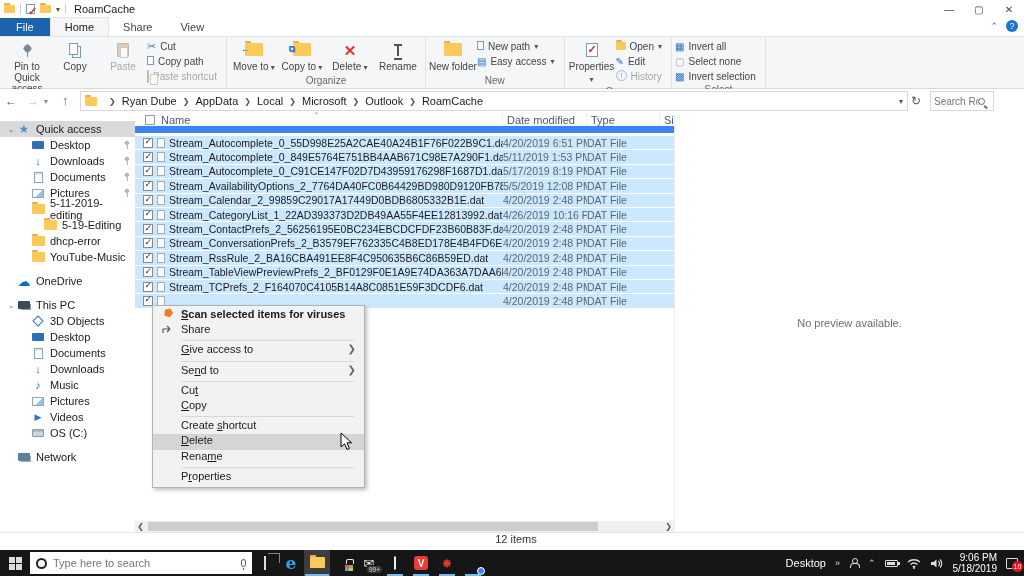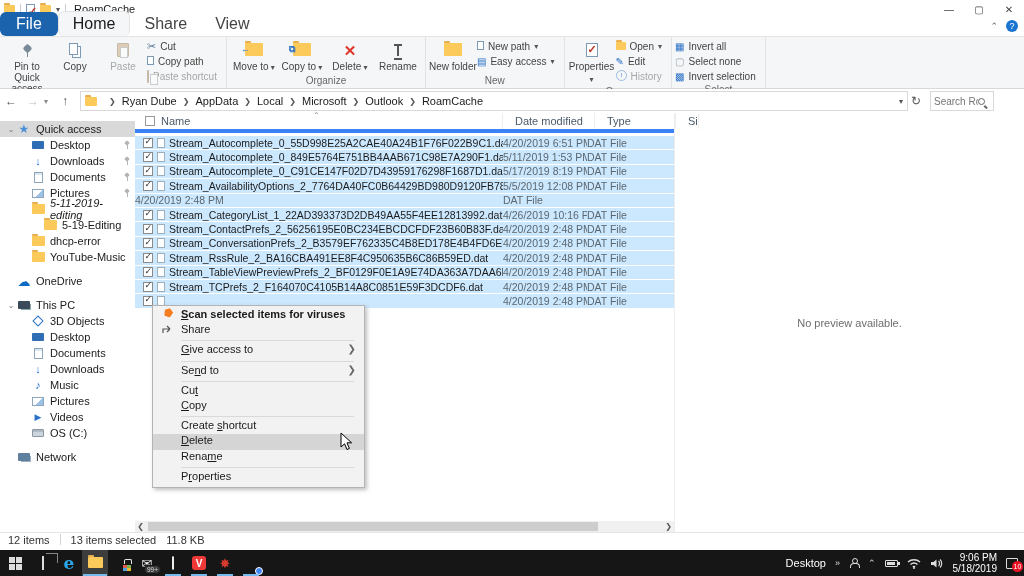--- a/index.html
+++ b/index.html
@@ -10,21 +10,21 @@
   
   .titlebar { position:absolute; left:0; top:0; width:1024px; height:18px; background:#fff; display:flex; align-items:center; padding-left:4px; }
   .titlebar .qat { display:flex; align-items:center; gap:5px; }
   .title-text { margin-left:8px; font-size:11px; color:#1a1a1a; }
   .win-controls { position:absolute; right:0; top:0; height:18px; display:flex; }
   .win-btn { width:30px; height:18px; display:flex; align-items:center; justify-content:center; font-size:10px; color:#444; }
   .qat-sep { width:1px; height:10px; background:#ccc; }
 
   
   .tabrow { position:absolute; left:0; top:18px; width:1024px; height:19px; background:#fff; border-bottom:1px solid #e4e4e4; display:flex; align-items:flex-end; }
-  .tab { padding:3px 14px; font-size:16px; color:#444;border-radius:6px; }
+  .tab { padding:3px 14px; font-size:11px; color:#444; }
   .tab.file { background:#1b63ad; color:#fff; padding:3px 16px; }
   .tab.active { background:#f5f6f7; border:1px solid #e4e4e4; border-bottom:none; color:#1a1a1a; }
   .tabrow-right { position:absolute; right:6px; top:20px; display:flex; gap:8px; align-items:center; }
   .help-ic { width:12px; height:12px; border-radius:50%; background:#1b75d0; color:#fff; font-size:9px; display:flex; align-items:center; justify-content:center; }
   .chev-up { font-size:9px; color:#666; }
 
   
   .ribbon { position:absolute; left:0; top:37px; width:1024px; height:52px; background:#f5f6f7; border-bottom:1px solid #d8d8d8; display:flex; }
   .rgroup { display:flex; flex-direction:column; border-right:1px solid #e2e2e2; padding:1px 3px 0 3px; }
   .rgc { display:flex; flex:1; align-items:flex-start; }
@@ -86,21 +86,21 @@
   .mini-monitor { width:12px; height:8px; background:#2f6db4; border-radius:1px; }
   .mini-doc { width:9px; height:11px; background:#fff; border:1px solid #8fa6ba; box-shadow:inset 0 2px 0 #dce7f0; }
   .mini-pic { width:12px; height:9px; border:1px solid #8fa6ba; background:linear-gradient(135deg,#fff 55%,#9cc3e5 45%); }
   .mini-disk { width:12px; height:8px; background:#cdd5dc; border:1px solid #8a97a3; border-radius:1px; box-shadow:inset 0 2px 0 #aeb9c2; }
   .mini-net { width:12px; height:8px; background:#5f7f9e; border-radius:1px; box-shadow:2px 2px 0 -1px #9ab0c4; }
   .mini-cube { width:8px; height:8px; border:1.5px solid #2a71c7; transform:rotate(45deg); }
   .mini-phone-sq { width:8px; height:11px; border:1.5px solid #eee; border-radius:2px; }
 
   
   .filearea { position:absolute; left:135px; top:0; width:539px; height:419px; }
-  .colhead { display:grid; grid-template-columns:368px 84px 73px 1fr; height:20px; border-bottom:4px solid #3b82f6; align-items:center; color:#445; position:relative;gap:8px; }
+  .colhead { display:grid; grid-template-columns:368px 84px 73px 1fr; height:20px; border-bottom:7px solid #3b82f6; align-items:center; color:#445; position:relative; }
   .colhead .hc { font-size:11px; color:#4a5a6a; border-right:1px solid #eee; height:100%; display:flex; align-items:center; padding-left:4px; gap:6px; }
   .sortmark { position:absolute; left:178px; top:-2px; font-size:8px; color:#888; }
   .hd-cb { width:10px; height:10px; border:1px solid #999; background:#fff; margin-left:6px; flex:0 0 auto; }
   .rows { position:absolute; left:0; top:23px; width:539px; }
   .frow { display:grid; grid-template-columns:368px 84px 73px 1fr; height:14.4px; background:#cce8ff; border-bottom:1px solid #fff; align-items:center; font-size:10.5px; }
   .fname { display:flex; align-items:center; gap:4px; overflow:hidden; white-space:nowrap; padding-left:8px; color:#1b1b1b; }
   .row-cb { width:10px; height:10px; background:#fff; border:1px solid #8a8a8a; position:relative; flex:0 0 auto; }
   .row-cb::after { content:"✓"; position:absolute; left:0.5px; top:-2.5px; font-size:9px; color:#333; }
   .row-page { width:8px; height:10px; background:#fff; border:1px solid #9fb0bd; flex:0 0 auto; }
   .fdate,.ftype { color:#5b6770; white-space:nowrap; overflow:hidden; }
@@ -119,21 +119,21 @@
   .mi { display:flex; align-items:flex-start; height:15.2px; padding:0 8px 0 6px; font-size:11px; color:#1a1a1a; position:relative; }
   .mi .mic { width:18px; display:flex; justify-content:center; flex:0 0 auto; margin-right:4px; }
   .mi.hl { background:#d5d5d5; }
   .mi.bold { font-weight:bold; }
   .mi .sub { margin-left:auto; color:#666; font-size:10px; }
   .msep { height:1px; background:#d9d9d9; margin:2px 10px 2px 28px; }
   .mi u { text-decoration:underline; }
   .av-ic { width:9px; height:9px; background:#f57c20; transform:rotate(20deg); clip-path:polygon(50% 0,100% 35%,80% 100%,20% 100%,0 35%); }
 
   
-  .statusbar { position:absolute; left:0; top:532px; width:1024px; height:14px; background:#fff; border-top:1px solid #e5e5e5; display:flex; align-items:center; gap:10px; padding-left:8px; font-size:11px; color:#333; }
+  .statusbar { position:absolute; left:0; top:532px; width:1024px; height:14px; background:#fff; border-top:1px solid #e5e5e5; display:flex; align-items:center; gap:10px; padding-left:8px; font-size:11px; color:#333;flex-direction:column; }
   .st-sep { width:1px; height:11px; background:#d5d5d5; }
 
   
   .taskbar { position:absolute; left:0; top:550px; width:1024px; height:26px; background:#161616; display:flex; align-items:center; }
   .startbtn { width:30px; height:26px; display:flex; align-items:center; justify-content:center; }
   .winlogo { display:grid; grid-template-columns:6px 6px; grid-template-rows:6px 6px; gap:1px; }
   .winlogo span { background:#ddd; }
   .tb-search { width:222px; height:22px; background:#fff; display:flex; align-items:center; padding:0 6px; gap:6px; }
   .tb-search input { border:none; outline:none; flex:1; font-size:11px; color:#555; font-family:"Liberation Sans",sans-serif; }
   .cortana-ring { width:11px; height:11px; border:2px solid #222; border-radius:50%; flex:0 0 auto; }
@@ -409,21 +409,21 @@
           <span class="side-pin"></span>
         </div>
         <div class="side-item" style="padding-left: 20px;">
           <span class="side-exp"></span>
           <span class="side-ic">
             <span class="mini-pic"></span>
           </span>
           <span>Pictures</span>
           <span class="side-pin"></span>
         </div>
-        <div class="side-item" style="padding-left: 20px; font-style: italic;">
+        <div class="side-item" style="padding-left: 20px;">
           <span class="side-exp"></span>
           <span class="side-ic">
             <span class="folder-ic" style="width:13px;height:10px"></span>
           </span>
           <span>5-11-2019-editing</span>
         </div>
         <div class="side-item" style="padding-left: 32px;">
           <span class="side-exp"></span>
           <span class="side-ic">
             <span class="folder-ic" style="width:13px;height:10px"></span>
@@ -575,20 +575,25 @@
             <div class="fname">
               <span class="row-cb"></span>
               <span class="row-page"></span>
               <span>Stream_AvailabilityOptions_2_7764DA40FC0B64429BD980D9120FB78C.dat</span>
             </div>
             <div class="fdate">5/5/2019 12:08 PM</div>
             <div class="ftype">DAT File</div>
             <div class="fsize"></div>
           </div>
           <div class="frow">
+            <div class="fname">
+              <span class="row-cb"></span>
+              <span class="row-page"></span>
+              <span>Stream_Calendar_2_99859C29017A17449D0BDB6805332B1E.dat</span>
+            </div>
             <div class="fdate">4/20/2019 2:48 PM</div>
             <div class="ftype">DAT File</div>
             <div class="fsize"></div>
           </div>
           <div class="frow">
             <div class="fname">
               <span class="row-cb"></span>
               <span class="row-page"></span>
               <span>Stream_CategoryList_1_22AD393373D2DB49AA55F4EE12813992.dat</span>
             </div>
@@ -732,20 +737,25 @@
   </div>
 
   <div class="taskbar">
     <div class="startbtn">
       <span class="winlogo">
           <span></span>
           <span></span>
           <span></span>
           <span></span>
         </span>
+    </div>
+    <div class="tb-search">
+      <span class="cortana-ring"></span>
+      <input placeholder="Type here to search" style="">
+      <span class="mic-ic"></span>
     </div>
     <div id="tb-apps" style="display:flex;align-items:center">
         <div class="tb-app">
           <span><span class="taskview-ic"></span></span>
         </div>
         <div class="tb-app">
           <span><span class="edge-e">e</span></span>
         </div>
         <div class="tb-app active open">
           <span><span class="folder-ic" style="width:15px;height:11px"></span></span>

